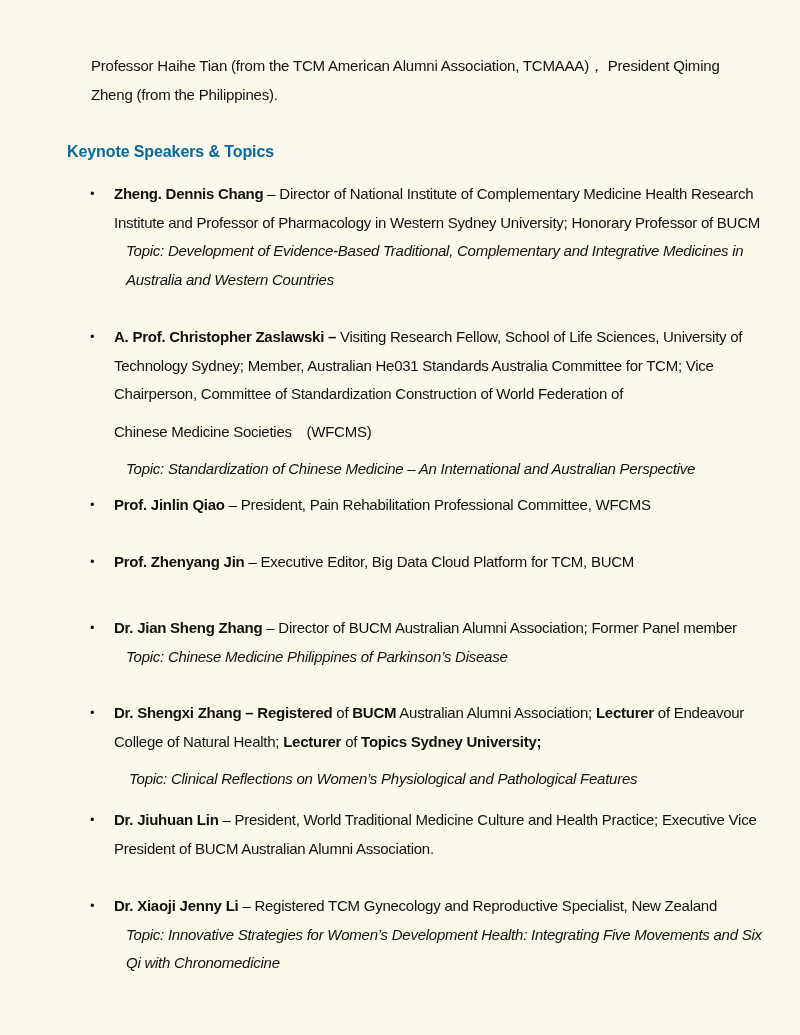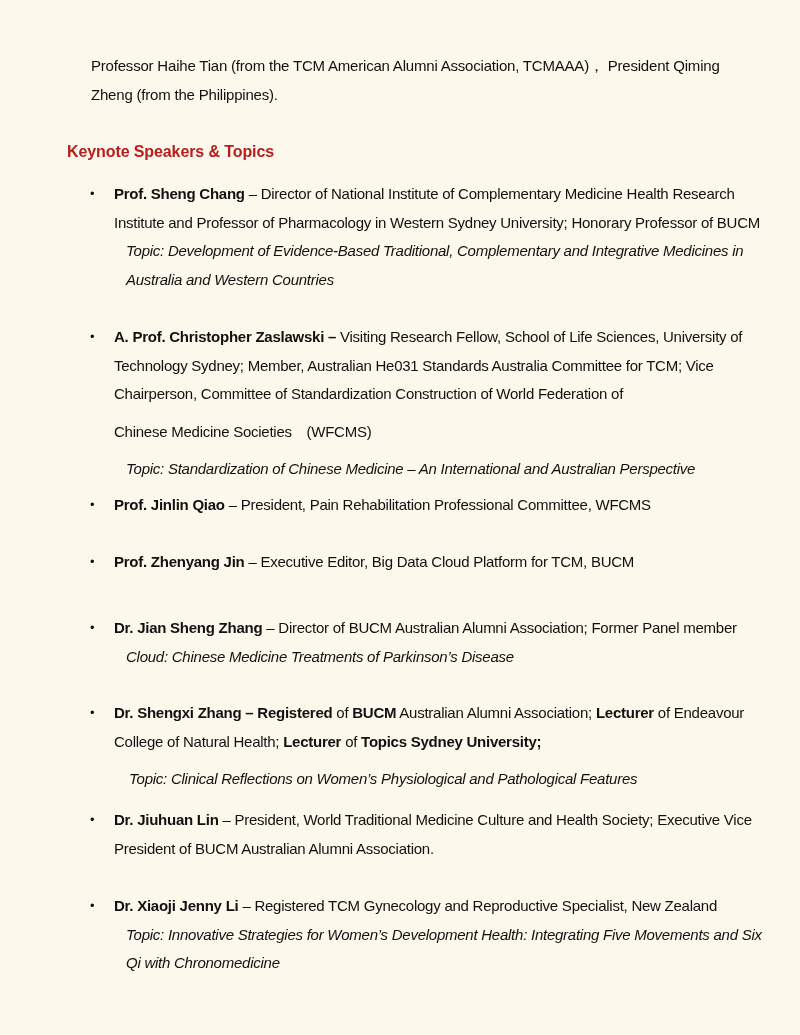--- a/index.html
+++ b/index.html
@@ -30,21 +30,21 @@
     line-height: 28.5px;
     letter-spacing: -0.2px;
     margin-left: 24px;
   }
   .heading {
     position: absolute;
     left: 67px;
     top: 143px;
     font-size: 16px;
     font-weight: bold;
-    color: #b91c1c;
+    color: #0369a1;
     letter-spacing: -0.1px;
   }
   .speaker {
     position: absolute;
     left: 114px;
     width: 650px;
     font-size: 15px;
     line-height: 28.5px;
     letter-spacing: -0.25px;
   }
@@ -69,21 +69,21 @@
 
   <div class="intro">
     <span>Professor Haihe Tian (from the TCM American Alumni Association, TCMAAA)， President Qiming</span><br>
     <span>Zheng (from the Philippines).</span>
   </div>
 
   <div class="heading">Keynote Speakers &amp; Topics</div>
 
   <div class="speaker" style="top:180px;">
     <span class="bullet">•</span>
-    <b>Prof. Sheng Chang</b><span> – </span><span>Director of National Institute of Complementary Medicine Health Research Institute and Professor of Pharmacology in Western Sydney University; Honorary Professor of BUCM</span>
+    <b>Zheng. Dennis Chang</b><span> – </span><span>Director of National Institute of Complementary Medicine Health Research Institute and Professor of Pharmacology in Western Sydney University; Honorary Professor of BUCM</span>
     <span class="topic">Topic: Development of Evidence-Based Traditional, Complementary and Integrative Medicines in Australia and Western Countries</span>
   </div>
 
   <div class="speaker" style="top:323px;">
     <span class="bullet">•</span>
     <b>A. Prof. Christopher Zaslawski –</b><span> </span><span>Visiting Research Fellow, School of Life Sciences, University of Technology Sydney; Member, Australian He031 Standards Australia Committee for TCM; Vice Chairperson, Committee of Standardization Construction of World Federation of</span>
     <span class="gap"></span>
     <span>Chinese Medicine Societies　(WFCMS)</span>
     <span class="gap"></span>
     <span class="topic">Topic: Standardization of Chinese Medicine – An International and Australian Perspective</span>
@@ -95,33 +95,33 @@
   </div>
 
   <div class="speaker" style="top:548px;">
     <span class="bullet">•</span>
     <b>Prof. Zhenyang Jin</b><span> – </span><span>Executive Editor, Big Data Cloud Platform for TCM, BUCM</span>
   </div>
 
   <div class="speaker" style="top:614px;">
     <span class="bullet">•</span>
     <b>Dr. Jian Sheng Zhang</b><span> – </span><span>Director of BUCM Australian Alumni Association; Former Panel member</span>
-    <span class="topic">Cloud: Chinese Medicine Treatments of Parkinson’s Disease</span>
+    <span class="topic">Topic: Chinese Medicine Philippines of Parkinson’s Disease</span>
   </div>
 
   <div class="speaker" style="top:699px;">
     <span class="bullet">•</span>
     <b>Dr. Shengxi Zhang – Registered</b><span> of </span><b>BUCM</b><span> Australian Alumni Association; </span><b>Lecturer</b><span> of Endeavour College of Natural Health; </span><b>Lecturer</b><span> of </span><b>Topics Sydney University;</b>
     <span class="gap"></span>
     <span class="topic" style="padding-left:3px;">Topic: Clinical Reflections on Women’s Physiological and Pathological Features</span>
   </div>
 
   <div class="speaker" style="top:806px;">
     <span class="bullet">•</span>
-    <b>Dr. Jiuhuan Lin</b><span> – </span><span>President, World Traditional Medicine Culture and Health Society; Executive Vice President of BUCM Australian Alumni Association.</span>
+    <b>Dr. Jiuhuan Lin</b><span> – </span><span>President, World Traditional Medicine Culture and Health Practice; Executive Vice President of BUCM Australian Alumni Association.</span>
   </div>
 
   <div class="speaker" style="top:892px;">
     <span class="bullet">•</span>
     <b>Dr. Xiaoji Jenny Li</b><span> – </span><span>Registered TCM Gynecology and Reproductive Specialist, New Zealand</span>
     <span class="topic">Topic: Innovative Strategies for Women’s Development Health: Integrating Five Movements and Six Qi with Chronomedicine</span>
   </div>
 
 </div>
 

